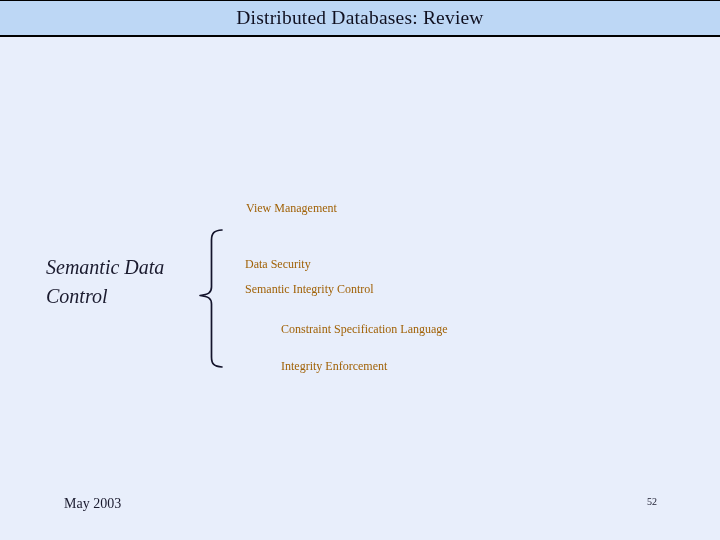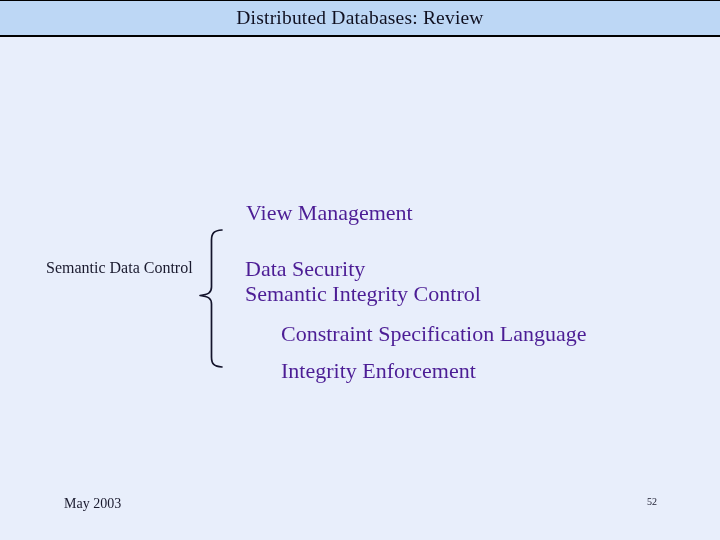--- a/index.html
+++ b/index.html
@@ -52,35 +52,36 @@
     top: 37px;
     width: 720px;
     height: 503px;
   }
 
   .left-label {
     position: absolute;
     left: 46px;
     top: 216px;
     width: 160px;
-    font-size: 16px;
+    font-size: 20px;
     line-height: 29px;
     color: #1a1a2e;
+    font-style: italic;
   }
 
   .right-items {
     position: absolute;
     left: 245px;
     top: 160px;
     width: 470px;
   }
   .item {
-    font-size: 22px;
+    font-size: 12px;
     line-height: 1;
-    color: #4c1d95;
+    color: #a16207;
     white-space: nowrap;
   }
   .r-item-0 { position: absolute; left: 1px;  top: 5px;  }
   .r-item-1 { position: absolute; left: 0px;  top: 61px; }
   .r-item-2 { position: absolute; left: 0px;  top: 86px; }
   .r-item-3 { position: absolute; left: 36px; top: 126px; }
   .r-item-4 { position: absolute; left: 36px; top: 163px; }
 
   
   .brace {

